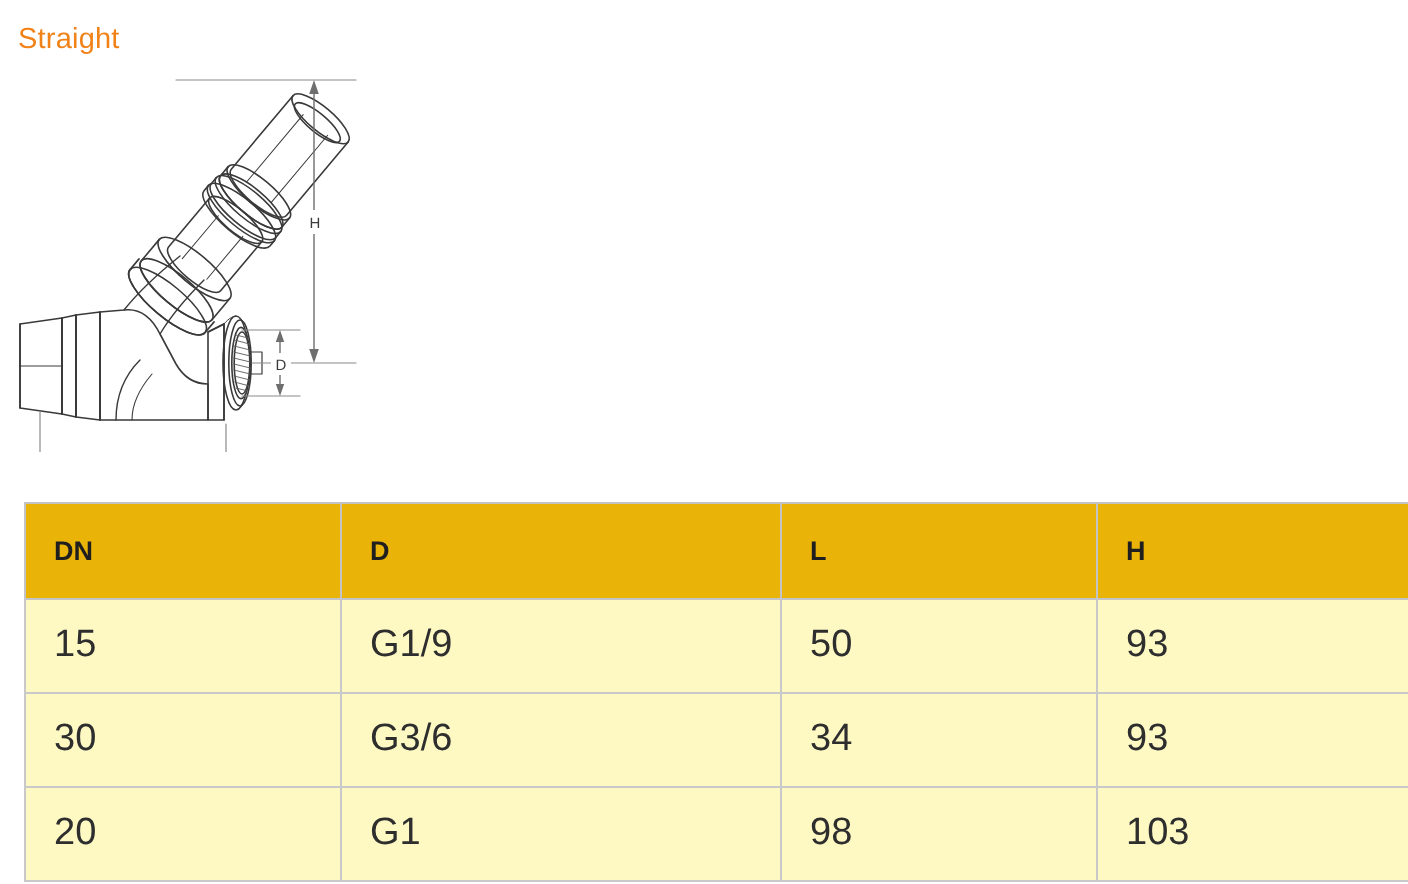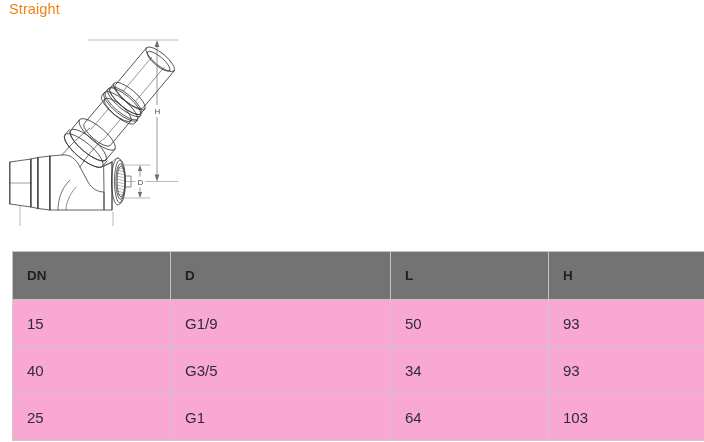--- a/index.html
+++ b/index.html
@@ -13,21 +13,21 @@
     position: relative;
     overflow: hidden;
     font-family: "Liberation Sans", sans-serif;
     -webkit-font-smoothing: antialiased;
   }
 
   
   #section-title {
     position: absolute;
     left: 9px;
-    top: 1px;
+    top: 12px;
     font-size: 14.5px;
     font-weight: 400;
     color: #F08218;
     letter-spacing: 0.1px;
     white-space: nowrap;
   }
 
   
   #drawing-figure {
     position: absolute;
@@ -58,31 +58,31 @@
   #spec-table th,
   #spec-table td {
     border: 1px solid #c9c9c9;
     text-align: left;
     vertical-align: middle;
     padding: 0 0 0 14px;
     color: #2b2b2b;
   }
   #spec-table thead th {
     height: 47px;
-    background: #737373;
+    background: #eab308;
     font-weight: bold;
     font-size: 13.5px;
     color: #1f1f1f;
     border-color: #c4c4c4;
   }
   #spec-table tbody td {
     height: 46px;
-    background: #f9a8d4;
+    background: #fef9c3;
     font-weight: 400;
-    font-size: 15px;
+    font-size: 19px;
     color: #2e2e2e;
     margin-top: 36px;
   }
 
   
   .dim-label {
     font-family: "Liberation Sans", sans-serif;
     font-size: 7.5px;
     fill: #3a3a3a;
   }
@@ -236,25 +236,25 @@
     </tr>
   </thead>
   <tbody>
     <tr>
       <td>15</td>
       <td>G1/9</td>
       <td>50</td>
       <td>93</td>
     </tr>
     <tr>
-      <td>40</td>
-      <td>G3/5</td>
+      <td>30</td>
+      <td>G3/6</td>
       <td>34</td>
       <td>93</td>
     </tr>
     <tr>
-      <td>25</td>
+      <td>20</td>
       <td>G1</td>
-      <td>64</td>
+      <td>98</td>
       <td>103</td>
     </tr>
   </tbody>
 </table>
 
 </body></html>

